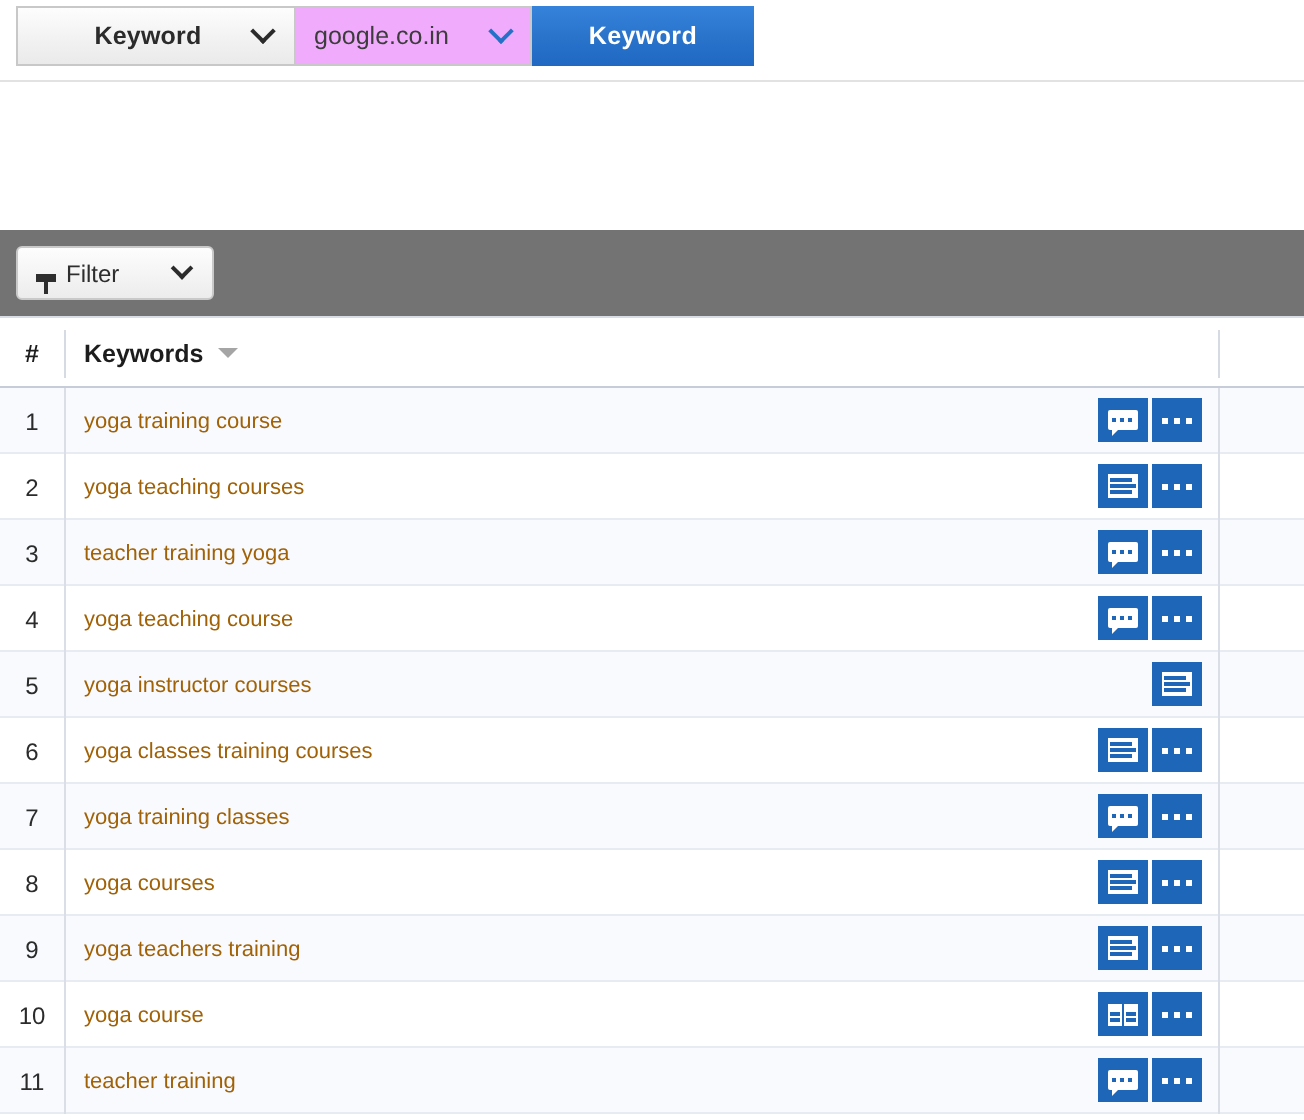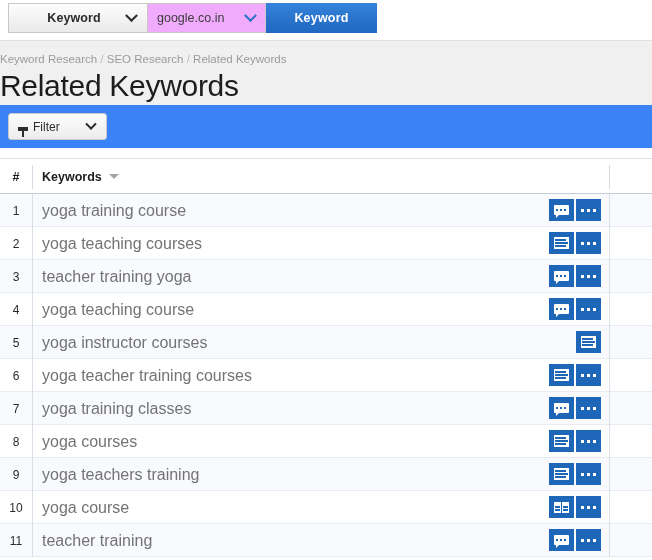--- a/index.html
+++ b/index.html
@@ -116,22 +116,22 @@
     background: #dadfeb;
     color: #ffffff;
     font-size: 10px; font-style: italic; font-weight: bold;
     line-height: 15px; text-align: center;
     font-family: "Liberation Serif", serif;
     cursor: pointer;
   }
 
   
   .filterrow {
-    position: absolute; left: 0; top: 105px; width: 652px; height: 43px;
-    background: #3b82f6;
+    position: absolute; left: 0; top: 115px; width: 652px; height: 43px;
+    background: #737373;
   }
   .filterbtn {
     position: absolute; left: 8px; top: 8px;
     width: 99px; height: 27px;
     border: 1px solid #c9c9c9;
     border-radius: 3px;
     background: linear-gradient(to bottom, #fdfdfd 0%, #f4f4f4 55%, #ececec 100%);
     display: flex; align-items: center;
     padding-left: 9px;
     font-size: 12px; color: #2e2e2e;
@@ -203,21 +203,21 @@
     position: absolute; left: 32px; top: 0; width: 1px; height: 33px;
     background: #d9dee7;
   }
   .rowline2 {
     position: absolute; left: 609px; top: 0; width: 1px; height: 33px;
     background: #d9dee7;
   }
   .cell-kw {
     position: absolute; left: 42px; top: 0; height: 33px;
     display: flex; align-items: center;
-    font-size: 16px; color: #737373;
+    font-size: 11px; color: #a16207;
     cursor: pointer;
   }
 
   .actions {
     position: absolute; right: 51px; top: 5px;
     display: flex; gap: 2px;
   }
   .abtn {
     width: 25px; height: 22px;
     background: #1e66b8;
@@ -285,31 +285,20 @@
 
     <div class="sel sel-engine">
       <span class="sel-label">google.co.in</span>
       <span class="chev blue"></span>
     </div>
 
     <button class="searchbtn">Keyword</button>
   </div>
   <div class="topline"></div>
 
-  <div class="titleband">
-    <div class="crumb">
-      <a>Keyword Research</a>
-      <span class="sep">/</span>
-      <a>SEO Research</a>
-      <span class="sep">/</span>
-      <a>Related Keywords</a>
-    </div>
-    <h1 class="pagetitle">Related Keywords</h1>
-    <div class="infoicon">i</div>
-  </div>
 
   <div class="filterrow">
     <div class="filterbtn">
       <span class="funnel"></span>
       <span>Filter</span>
       <span class="chev"></span>
     </div>
   </div>
 
   <div class="thead">
@@ -434,21 +423,21 @@
               <i></i>
               <i></i>
             </span>
           </div>
         </div>
         <div class="rowline2"></div>
       </div>
       <div class="row even">
         <div class="cell-num">6</div>
         <div class="rowline"></div>
-        <div class="cell-kw">yoga teacher training courses</div>
+        <div class="cell-kw">yoga classes training courses</div>
         <div class="actions">
           <div class="abtn">
             <span class="ic-lines">
               <i></i>
               <i></i>
               <i></i>
             </span>
           </div>
           <div class="abtn">
             <span class="ic-dots">

